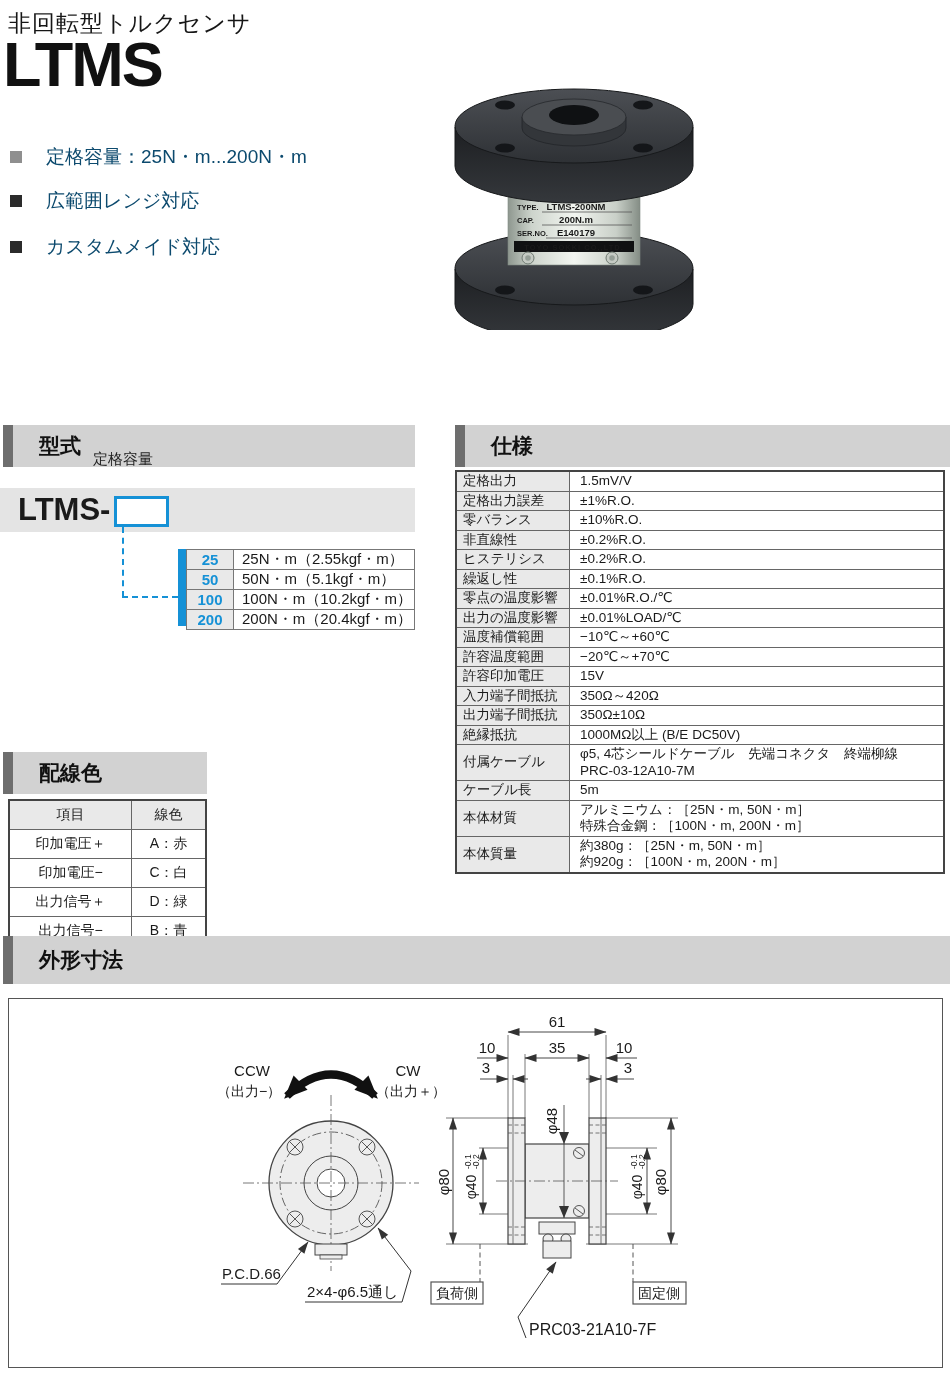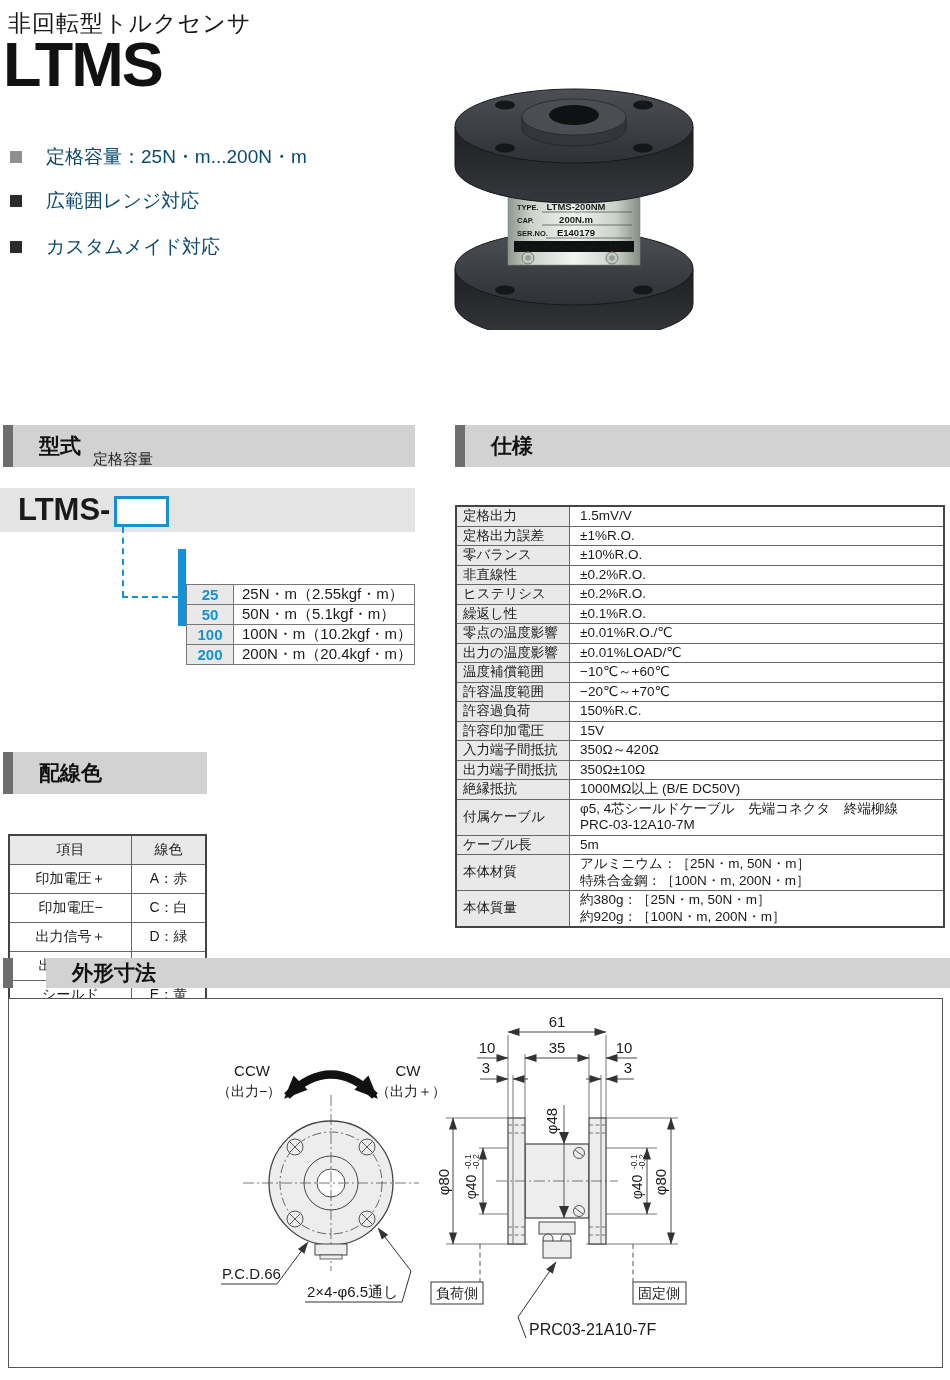--- a/index.html
+++ b/index.html
@@ -19,21 +19,21 @@
   .sec .band{flex:1;background:#d2d2d2;display:flex;align-items:center;
              font-size:21px;font-weight:bold;color:#111;padding-left:26px;}
   
   .caplabel{font-size:15px;color:#222;}
   .modelband{background:#e4e4e4;height:44px;display:flex;align-items:center;}
   .modelprefix{font-size:31px;font-weight:bold;letter-spacing:0;padding-left:18px;color:#1a1a1a;}
   .bluebox{background:#fff;border:3px solid #1591d6;width:49px;height:25px;}
   .dashv{border-left:2px dashed #1591d6;width:0;}
   .dashh{border-top:2px dashed #1591d6;height:0;}
   .capbar{background:#1591d6;}
-  table{border-collapse:collapse;margin-top:35px;}
+  table{border-collapse:collapse;}
   
   .captab{width:229px;border:1px solid #555;}
   .captab td{border:1px solid #777;height:17px;padding:0;font-size:15px;}
   .captab td.code{width:46px;text-align:center;color:#1591d6;font-weight:bold;background:#e9e9e9;}
   .captab td.desc{padding-left:8px;background:#fff;}
   
   .spectab{width:490px;border:2px solid #444;table-layout:fixed;}
   .spectab td{border:1px solid #666;font-size:13.5px;vertical-align:middle;padding:1px 6px;line-height:16.5px;}
   .spectab td.item{width:100px;background:#e9e9e9;}
   .spectab td.val{background:#fff;padding-left:10px;}
@@ -208,24 +208,20 @@
         </tr>
     <tr>
           <td class="item">温度補償範囲</td>
           <td class="val">−10℃～+60℃</td>
         </tr>
     <tr>
           <td class="item">許容温度範囲</td>
           <td class="val">−20℃～+70℃</td>
         </tr>
     <tr>
-          <td class="item">許容過負荷</td>
-          <td class="val">150%R.C.</td>
-        </tr>
-    <tr>
           <td class="item">許容印加電圧</td>
           <td class="val">15V</td>
         </tr>
     <tr>
           <td class="item">入力端子間抵抗</td>
           <td class="val">350Ω～420Ω</td>
         </tr>
     <tr>
           <td class="item">出力端子間抵抗</td>
           <td class="val">350Ω±10Ω</td>
@@ -289,21 +285,21 @@
       <td class="c1">出力信号−</td>
       <td>B：青</td>
         </tr>
     <tr>
       <td class="c1">シールド</td>
       <td>E：黄</td>
         </tr>
   </tbody>
     </table>
 
-  <div class="abs sec" style="left:0;top:958px;width:950px;height:30px;gap:33px;">
+  <div class="abs sec" style="left:0;top:936px;width:950px;height:48px;">
     <div class="bar"></div>
     <div class="band">外形寸法</div>
   </div>
 
   <div class="abs drawbox" style="left:8px;top:998px;width:933px;height:368px;">
   <svg width="933" height="368" viewBox="0 0 933 368">
     <defs>
       <marker id="arr" markerUnits="userSpaceOnUse" markerWidth="14" markerHeight="10" refX="12.5" refY="5" orient="auto-start-reverse">
         <path d="M1,1 L13,5 L1,9 Z" fill="#333"></path>
       </marker>

